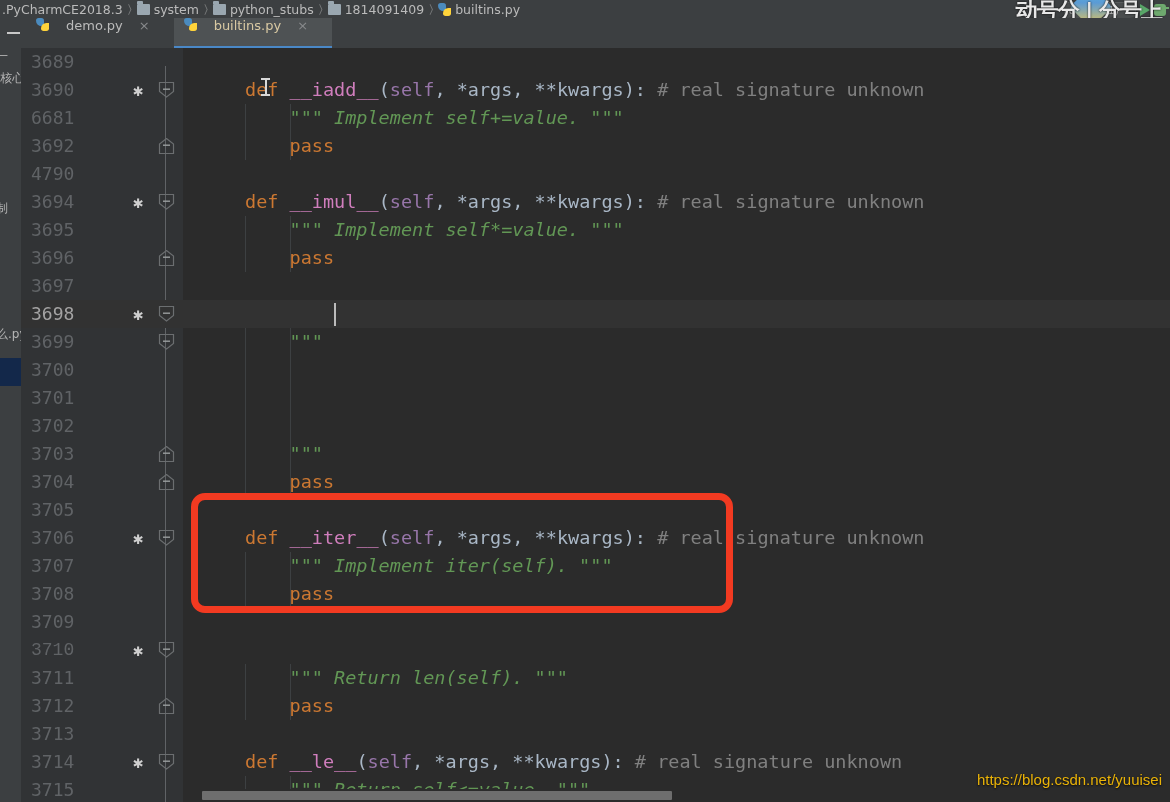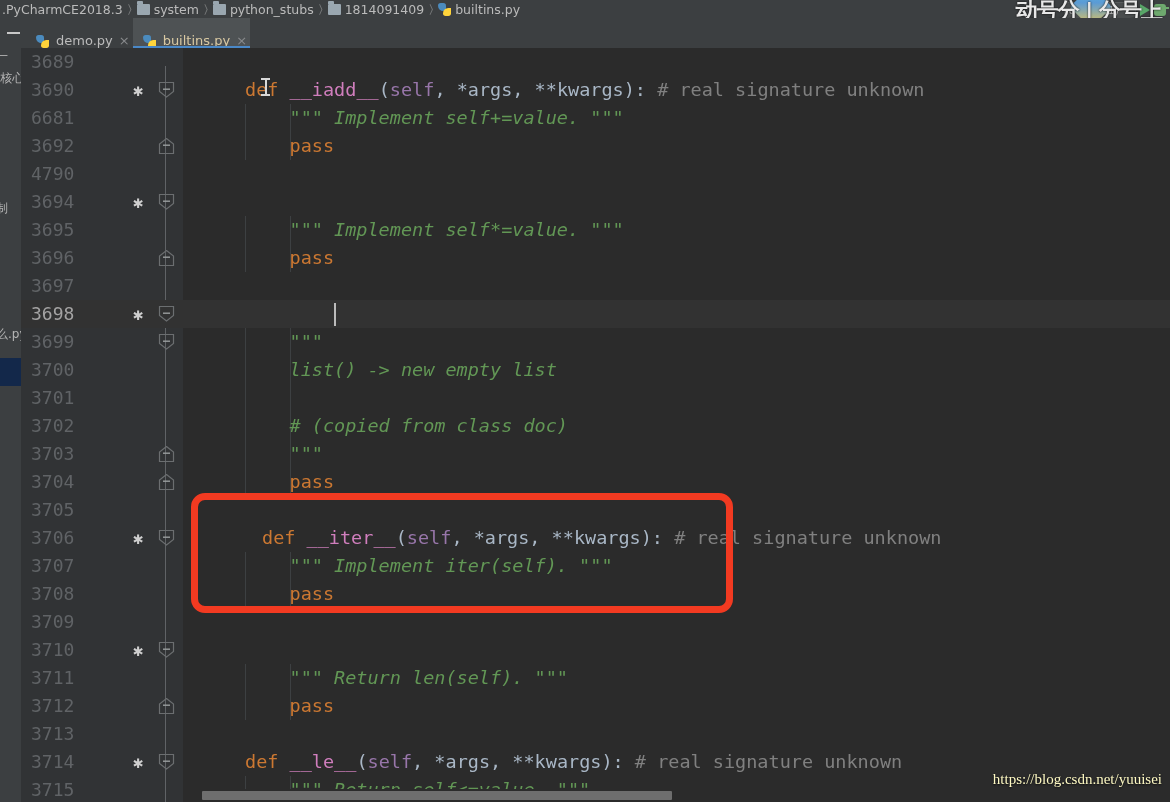--- a/index.html
+++ b/index.html
@@ -68,21 +68,21 @@
   
   .tab-bar {
     position: absolute; left: 0; top: 18px; width: 1170px; height: 30px;
     background: #3c3f41; display: flex; align-items: stretch;
   }
   .minimize-btn {
     width: 26px; display: flex; align-items: center; justify-content: center; flex: 0 0 auto;
   }
   .minimize-btn .bar { width: 13px; height: 2px; background: #c8c8c8; }
   .tab {
-    display: flex; align-items: flex-end; gap: 3px; padding: 0 3px 0 10px;
+    display: flex; align-items: flex-start; gap: 13px; padding: 0 24px 0 10px;
     font-size: 13px; color: #bbbbbb; position: relative; flex: 0 0 auto;
   }
   .tab.active { background: #4e5254; color: #d9c9a3; }
   .tab.active::after {
     content: ""; position: absolute; left: 0; right: 0; bottom: 0; height: 2px; background: #4a88c7;
   }
   .tab-close { color: #888a8c; font-size: 13px; margin-left: 3px; }
 
   
   .left-dock {
@@ -176,22 +176,22 @@
   
   .hscroll-track {
     position: absolute; left: 162px; bottom: 0; right: 0; height: 13px; background: #2b2b2b;
   }
   .hscroll-thumb {
     position: absolute; top: 2px; height: 9px; background: #6e6e6e; border-radius: 1px;
   }
 
   
   .watermark {
-    position: absolute; right: 8px; bottom: 14px; color: #fef9c3;
-    font-size: 15px; font-family: Liberation Serif, serif;
+    position: absolute; right: 8px; bottom: 14px; color: #eab308;
+    font-size: 15px; font-family: Liberation Sans, sans-serif;
     text-shadow: 0 1px 2px rgba(0,0,0,.8);
   }
 </style>
 </head>
 <body>
 
 <div id="app">
 
   <div class="breadcrumb-bar" id="breadcrumb">
       <span class="crumb">
@@ -318,21 +318,21 @@
         <div class="ln" style="top: 448px;">3705</div>
         <div class="ln" style="top: 476px;">3706</div>
         <div class="star" style="top: 476px;">✱</div>
         <div class="fold" style="top: 482px;"><svg width="17" height="16" viewBox="0 0 17 16">
             <path d="M1.5 0.5 H15.5 V9.5 L8.5 15 L1.5 9.5 Z" fill="none" stroke="#6b6e70" stroke-width="1.2"></path>
             <rect x="5" y="6.5" width="7" height="1.4" fill="#9a9d9e"></rect>
           </svg></div>
         <div class="ln" style="top: 504px;">3707</div>
         <div class="ln" style="top: 532px;">3708</div>
         <div class="ln" style="top: 560px;">3709</div>
-        <div class="ln" style="top: 588px;">3710</div>
+        <div class="ln" style="top: 588px; font-family: Liberation Mono, monospace;">3710</div>
         <div class="star" style="top: 588px;">✱</div>
         <div class="fold" style="top: 594px;"><svg width="17" height="16" viewBox="0 0 17 16">
             <path d="M1.5 0.5 H15.5 V9.5 L8.5 15 L1.5 9.5 Z" fill="none" stroke="#6b6e70" stroke-width="1.2"></path>
             <rect x="5" y="6.5" width="7" height="1.4" fill="#9a9d9e"></rect>
           </svg></div>
         <div class="ln" style="top: 616px;">3711</div>
         <div class="ln" style="top: 644px;">3712</div>
         <div class="fold" style="top: 650px;"><svg width="17" height="16" viewBox="0 0 17 16">
             <path d="M8.5 0.5 L15.5 6 V15.5 H1.5 V6 Z" fill="none" stroke="#6b6e70" stroke-width="1.2"></path>
             <rect x="5" y="6.5" width="7" height="1.4" fill="#9a9d9e"></rect>
@@ -347,46 +347,45 @@
         <div class="ln" style="top: 728px;">3715</div>
       </div>
     <div class="code-area" id="code-area">
         <div class="code" style="top: 28px; left: 62px;"><span class="kw">def </span><span class="fn">__iadd__</span><span class="pun">(</span><span class="slf">self</span><span class="pun">, *args, **kwargs):</span><span class="cmt"> # real signature unknown</span></div>
         <div class="indent-guide" style="left: 62px; top: 56px; height: 28px;"></div>
         <div class="indent-guide" style="left: 106.52px; top: 56px; height: 28px;"></div>
         <div class="code" style="top: 56px; left: 106.52px;"><span class="doc">""" Implement self+=value. """</span></div>
         <div class="indent-guide" style="left: 62px; top: 84px; height: 28px;"></div>
         <div class="indent-guide" style="left: 106.52px; top: 84px; height: 28px;"></div>
         <div class="code" style="top: 84px; left: 106.52px;"><span class="kw">pass</span></div>
+        <div class="code" style="top: 140px; left: 62px;"><span class="kw">def </span><span class="fn">__imul__</span><span class="pun">(</span><span class="slf">self</span><span class="pun">, *args, **kwargs):</span><span class="cmt"> # real signature unknown</span></div>
         <div class="indent-guide" style="left: 62px; top: 168px; height: 28px;"></div>
         <div class="indent-guide" style="left: 106.52px; top: 168px; height: 28px;"></div>
         <div class="code" style="top: 168px; left: 106.52px;"><span class="doc">""" Implement self*=value. """</span></div>
         <div class="indent-guide" style="left: 62px; top: 196px; height: 28px;"></div>
         <div class="indent-guide" style="left: 106.52px; top: 196px; height: 28px;"></div>
         <div class="code" style="top: 196px; left: 106.52px;"><span class="kw">pass</span></div>
         <div class="caret-line-bg" style="top: 252px;"></div>
         <div class="caret" style="left: 151.04px; top: 255px; height: 23px;"></div>
         <div class="indent-guide" style="left: 62px; top: 280px; height: 28px;"></div>
         <div class="indent-guide" style="left: 106.52px; top: 280px; height: 28px;"></div>
         <div class="code" style="top: 280px; left: 106.52px;"><span class="doc">"""</span></div>
         <div class="indent-guide" style="left: 62px; top: 308px; height: 28px;"></div>
         <div class="indent-guide" style="left: 106.52px; top: 308px; height: 28px;"></div>
-        <div class="code" style="top: 308px; left: 106.52px;"><span class="doc">list() -&gt; new empty list</span></div>
         <div class="indent-guide" style="left: 62px; top: 336px; height: 28px;"></div>
         <div class="indent-guide" style="left: 106.52px; top: 336px; height: 28px;"></div>
         <div class="indent-guide" style="left: 62px; top: 364px; height: 28px;"></div>
         <div class="indent-guide" style="left: 106.52px; top: 364px; height: 28px;"></div>
-        <div class="code" style="top: 364px; left: 106.52px;"><span class="doc"># (copied from class doc)</span></div>
         <div class="indent-guide" style="left: 62px; top: 392px; height: 28px;"></div>
         <div class="indent-guide" style="left: 106.52px; top: 392px; height: 28px;"></div>
         <div class="code" style="top: 392px; left: 106.52px;"><span class="doc">"""</span></div>
         <div class="indent-guide" style="left: 62px; top: 420px; height: 28px;"></div>
         <div class="indent-guide" style="left: 106.52px; top: 420px; height: 28px;"></div>
         <div class="code" style="top: 420px; left: 106.52px;"><span class="kw">pass</span></div>
-        <div class="code" style="top: 476px; left: 79px;"><span class="kw">def </span><span class="fn">__iter__</span><span class="pun">(</span><span class="slf">self</span><span class="pun">, *args, **kwargs):</span><span class="cmt"> # real signature unknown</span></div>
+        <div class="code" style="top: 476px; left: 62px;"><span class="kw">def </span><span class="fn">__iter__</span><span class="pun">(</span><span class="slf">self</span><span class="pun">, *args, **kwargs):</span><span class="cmt"> # real signature unknown</span></div>
         <div class="indent-guide" style="left: 62px; top: 504px; height: 28px;"></div>
         <div class="indent-guide" style="left: 106.52px; top: 504px; height: 28px;"></div>
         <div class="code" style="top: 504px; left: 106.52px;"><span class="doc">""" Implement iter(self). """</span></div>
         <div class="indent-guide" style="left: 62px; top: 532px; height: 28px;"></div>
         <div class="indent-guide" style="left: 106.52px; top: 532px; height: 28px;"></div>
         <div class="code" style="top: 532px; left: 106.52px;"><span class="kw">pass</span></div>
         <div class="indent-guide" style="left: 62px; top: 616px; height: 28px;"></div>
         <div class="indent-guide" style="left: 106.52px; top: 616px; height: 28px;"></div>
         <div class="code" style="top: 616px; left: 106.52px;"><span class="doc">""" Return len(self). """</span></div>
         <div class="indent-guide" style="left: 62px; top: 644px; height: 28px;"></div>

